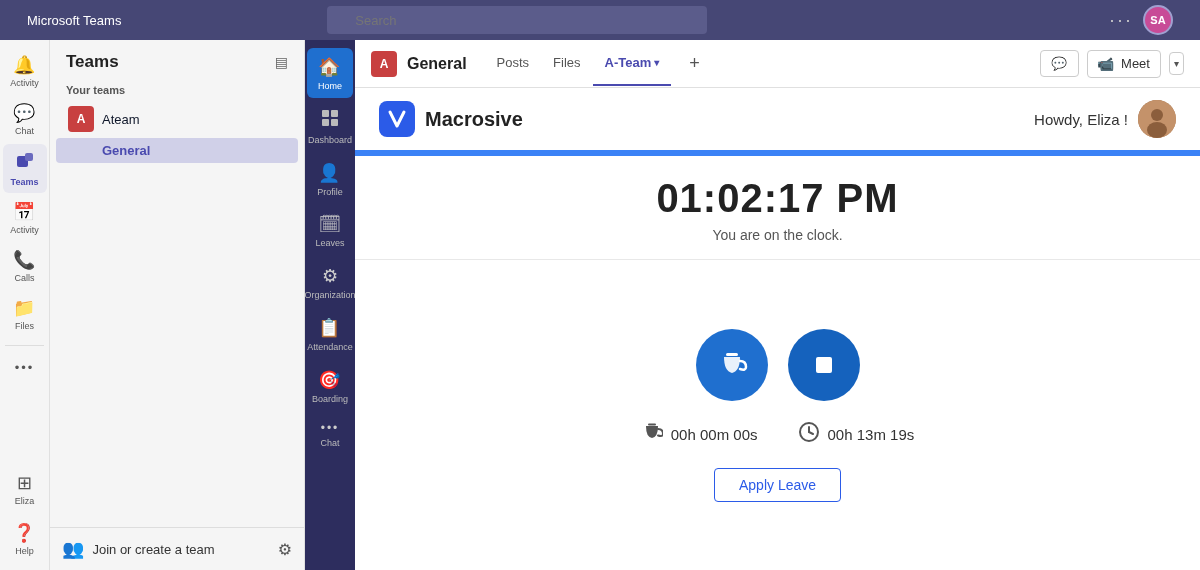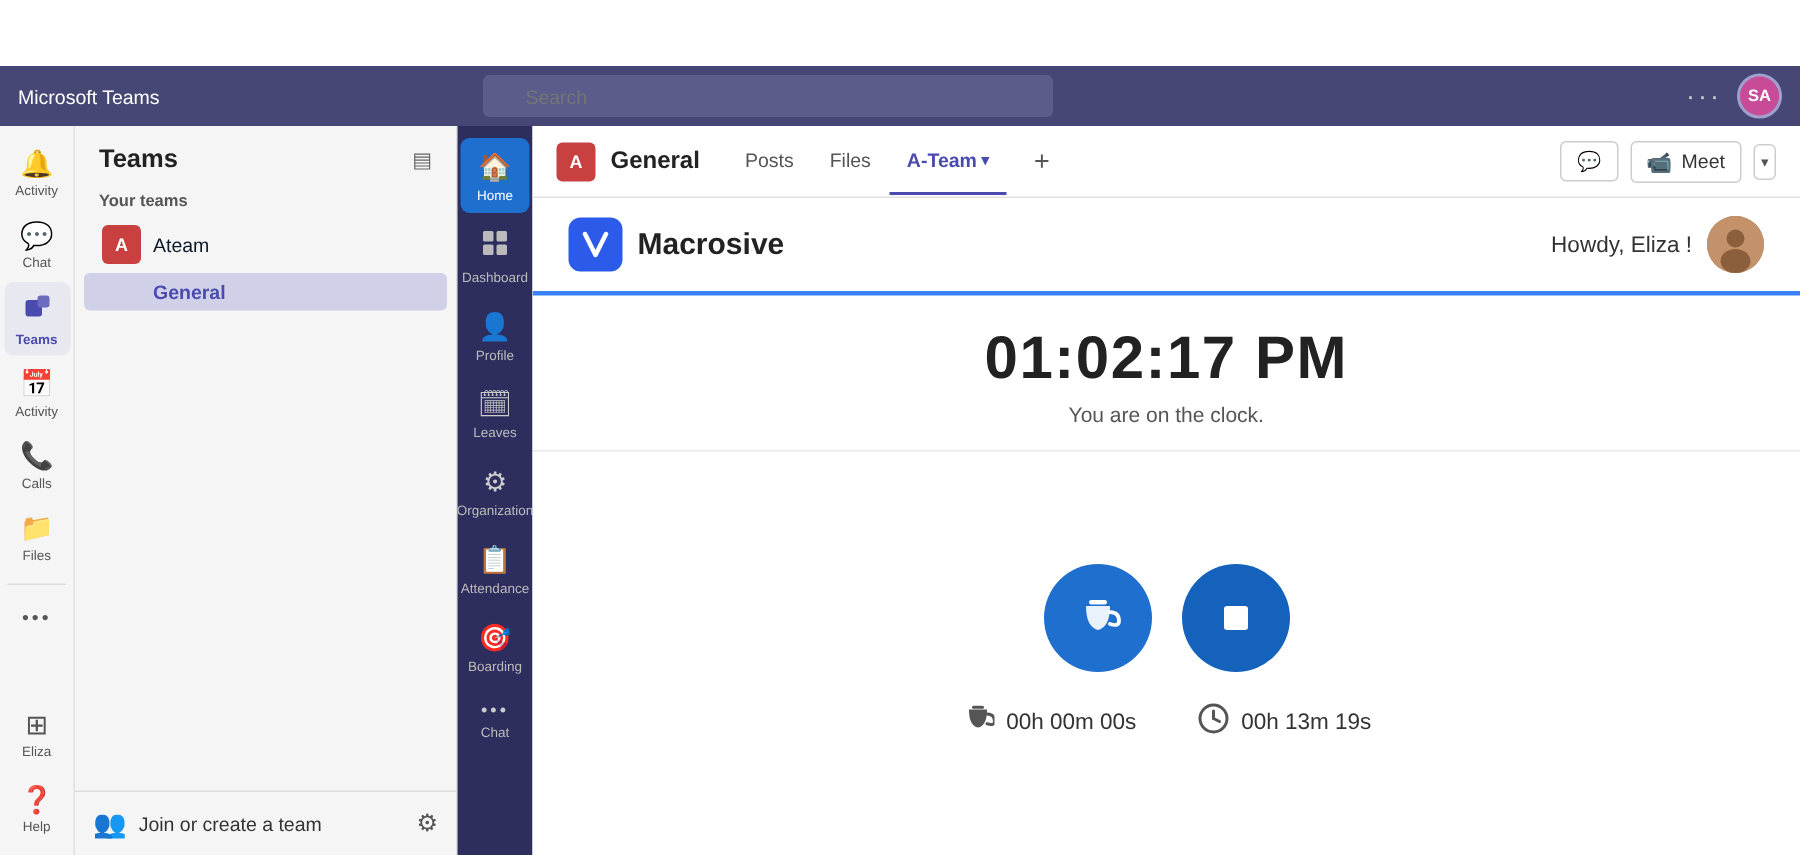--- a/index.html
+++ b/index.html
@@ -4,24 +4,23 @@
   <style>
     * { margin: 0; padding: 0; box-sizing: border-box; }
     body { font-family: 'Segoe UI', sans-serif; width: 1200px; height: 570px; overflow: hidden; display: flex; flex-direction: column; }
 
     
     .title-bar {
       background: #464775;
       height: 40px;
       display: flex;
       align-items: center;
-      padding: 0 12px;
+      padding: 0 27px;
       gap: 10px;
       flex-shrink: 0;
-      margin-top: 44px;
     }
     .title-bar-search {
       flex: 1;
       max-width: 380px;
       background: #5b5c8b;
       border: none;
       border-radius: 4px;
       color: #ccc;
       padding: 5px 10px 5px 30px;
       font-size: 13px;
@@ -234,21 +233,21 @@
       flex: 1;
       display: flex;
       flex-direction: column;
       overflow: hidden;
     }
     .app-header {
       display: flex;
       align-items: center;
       justify-content: space-between;
       padding: 12px 24px;
-      border-bottom: 3px solid #3b82f6;
+      border-bottom: 6px solid #3b82f6;
       flex-shrink: 0;
     }
     .app-logo { display: flex; align-items: center; gap: 10px; }
     .app-logo-icon {
       width: 36px; height: 36px;
       background: #2B5BE8;
       border-radius: 8px;
       display: flex; align-items: center; justify-content: center;
       color: white; font-size: 18px;
     }
@@ -525,16 +524,17 @@
               <svg width="22" height="22" viewBox="0 0 22 22" fill="none">
                 <circle cx="11" cy="11" r="9" stroke="#555" stroke-width="2" fill="none"></circle>
                 <line x1="11" y1="6" x2="11" y2="11" stroke="#555" stroke-width="2" stroke-linecap="round"></line>
                 <line x1="11" y1="11" x2="15" y2="13" stroke="#555" stroke-width="2" stroke-linecap="round"></line>
               </svg>
             </span>
             <span>00h 13m 19s</span>
           </div>
         </div>
 
+        <button class="apply-leave-btn">Apply Leave</button>
       </div>
     </div>
   </div>
 </div>
 
 </body></html>

